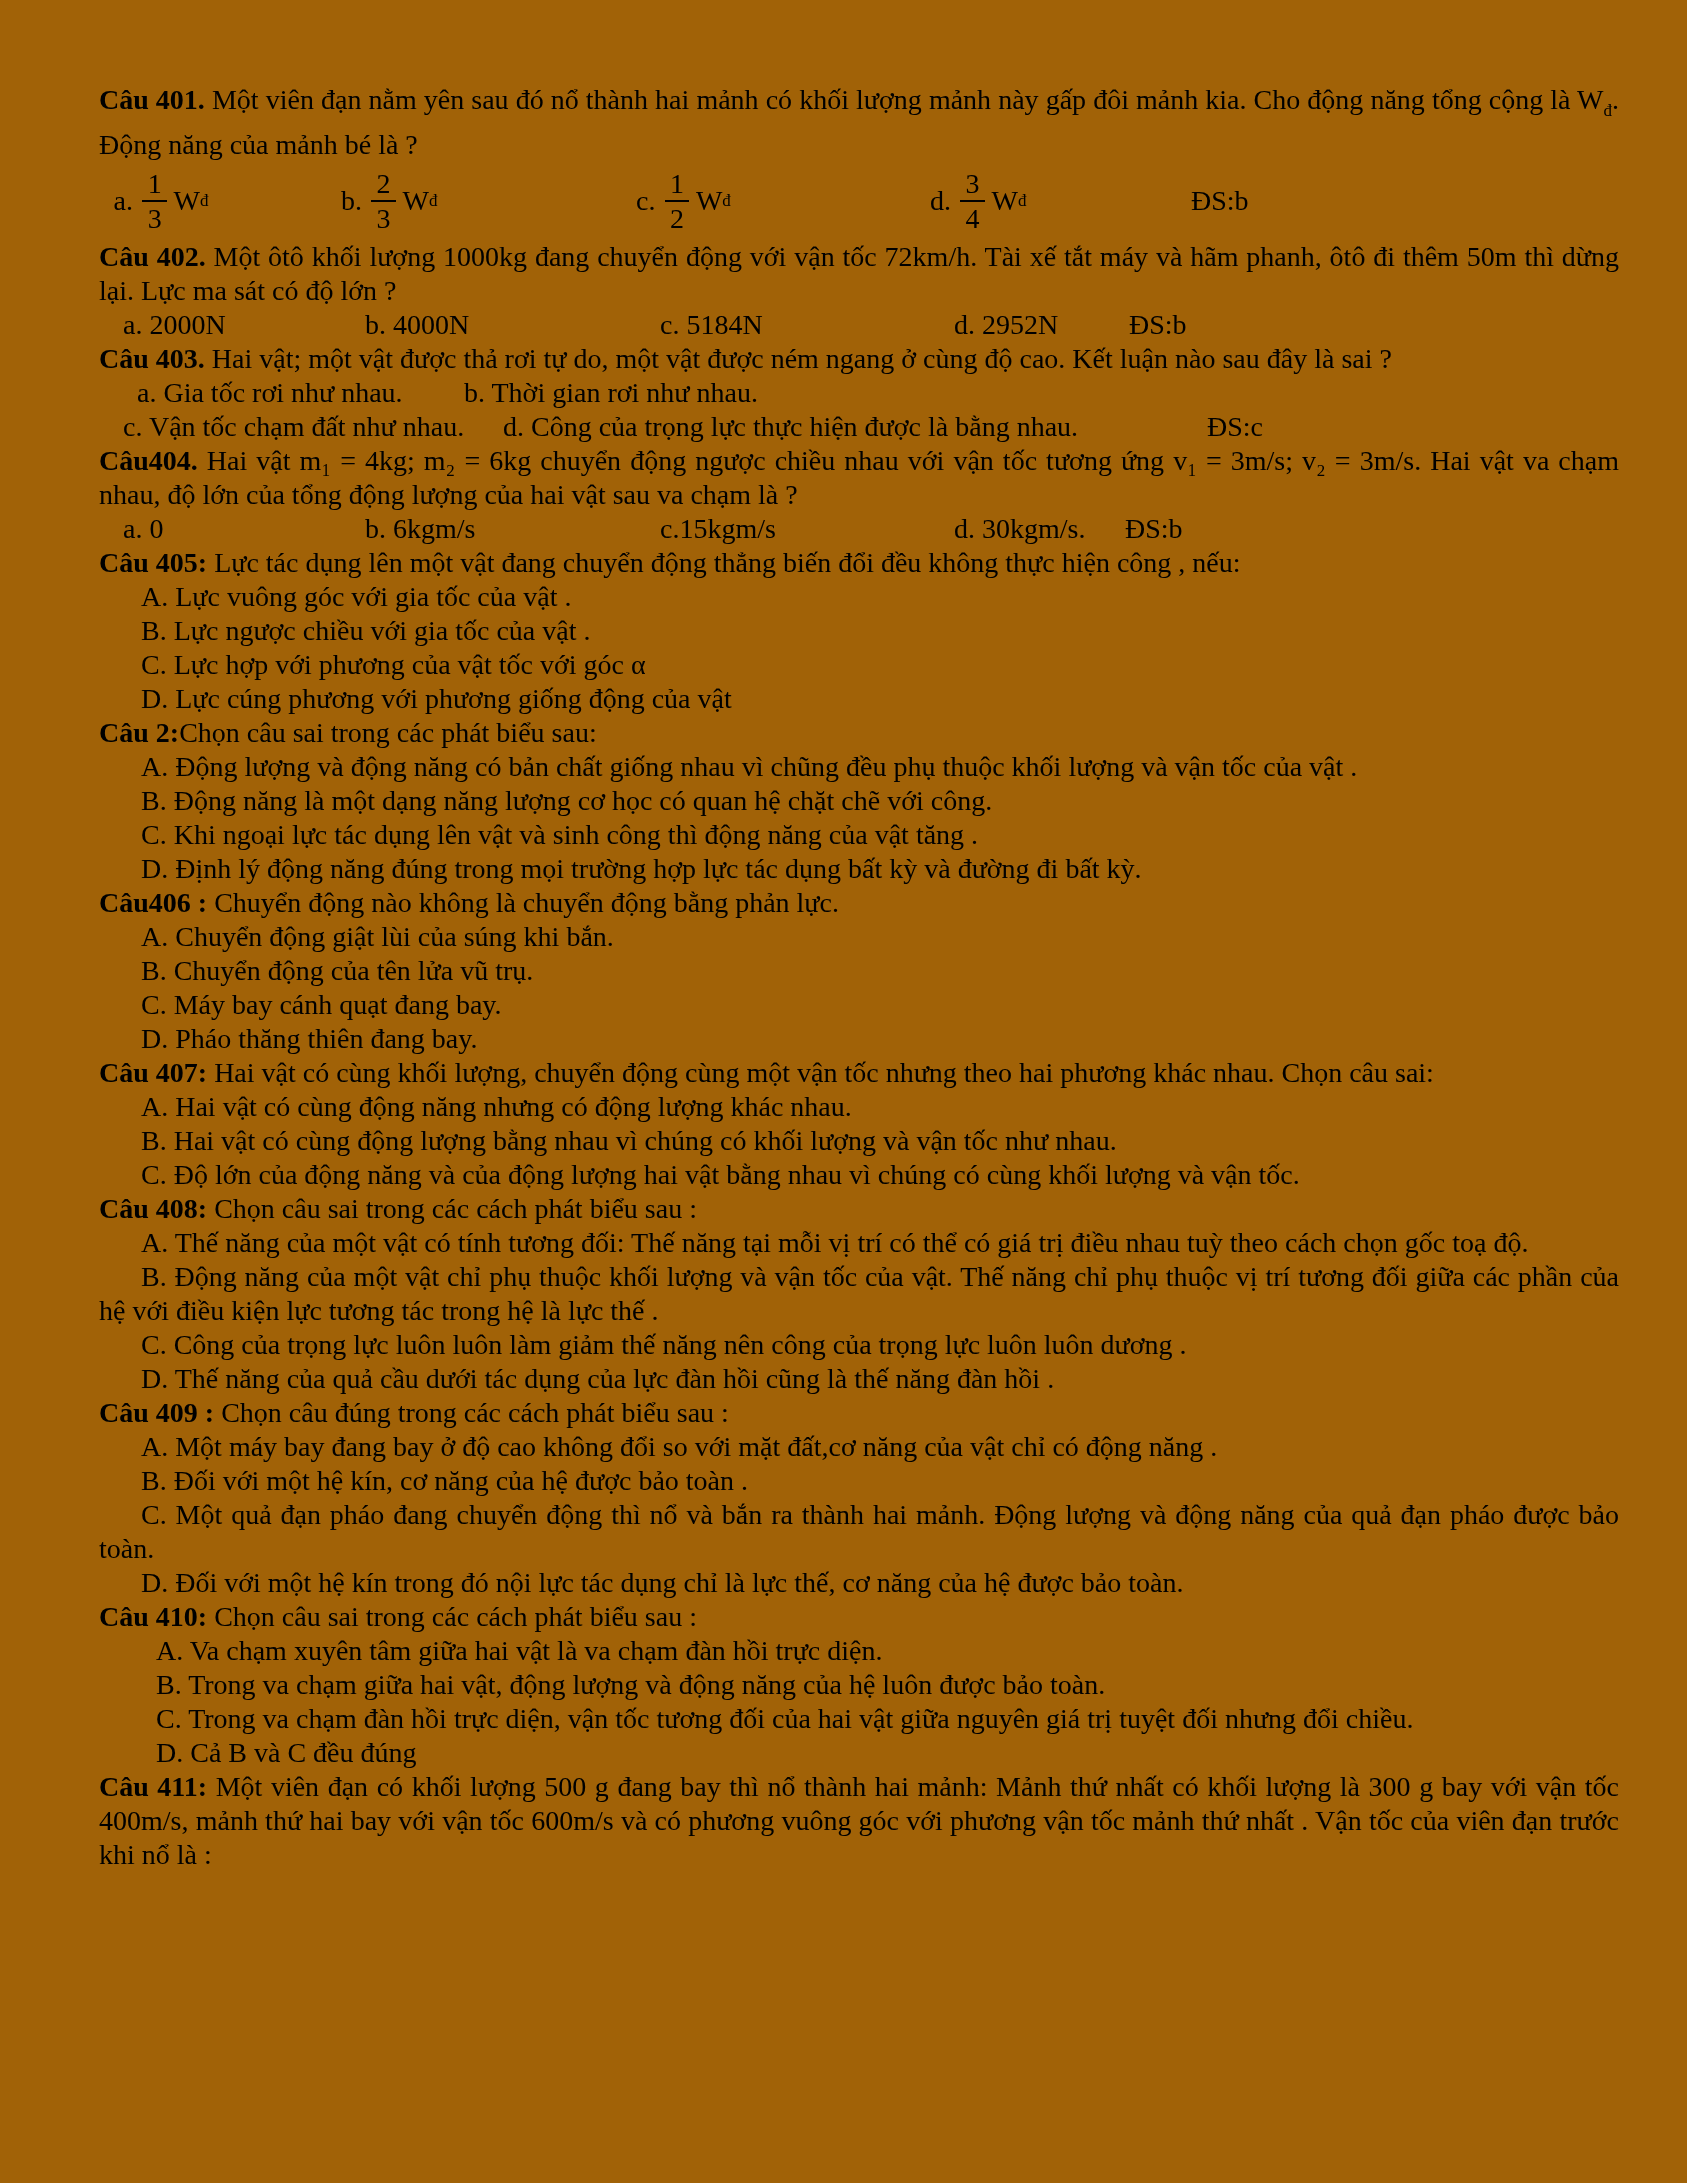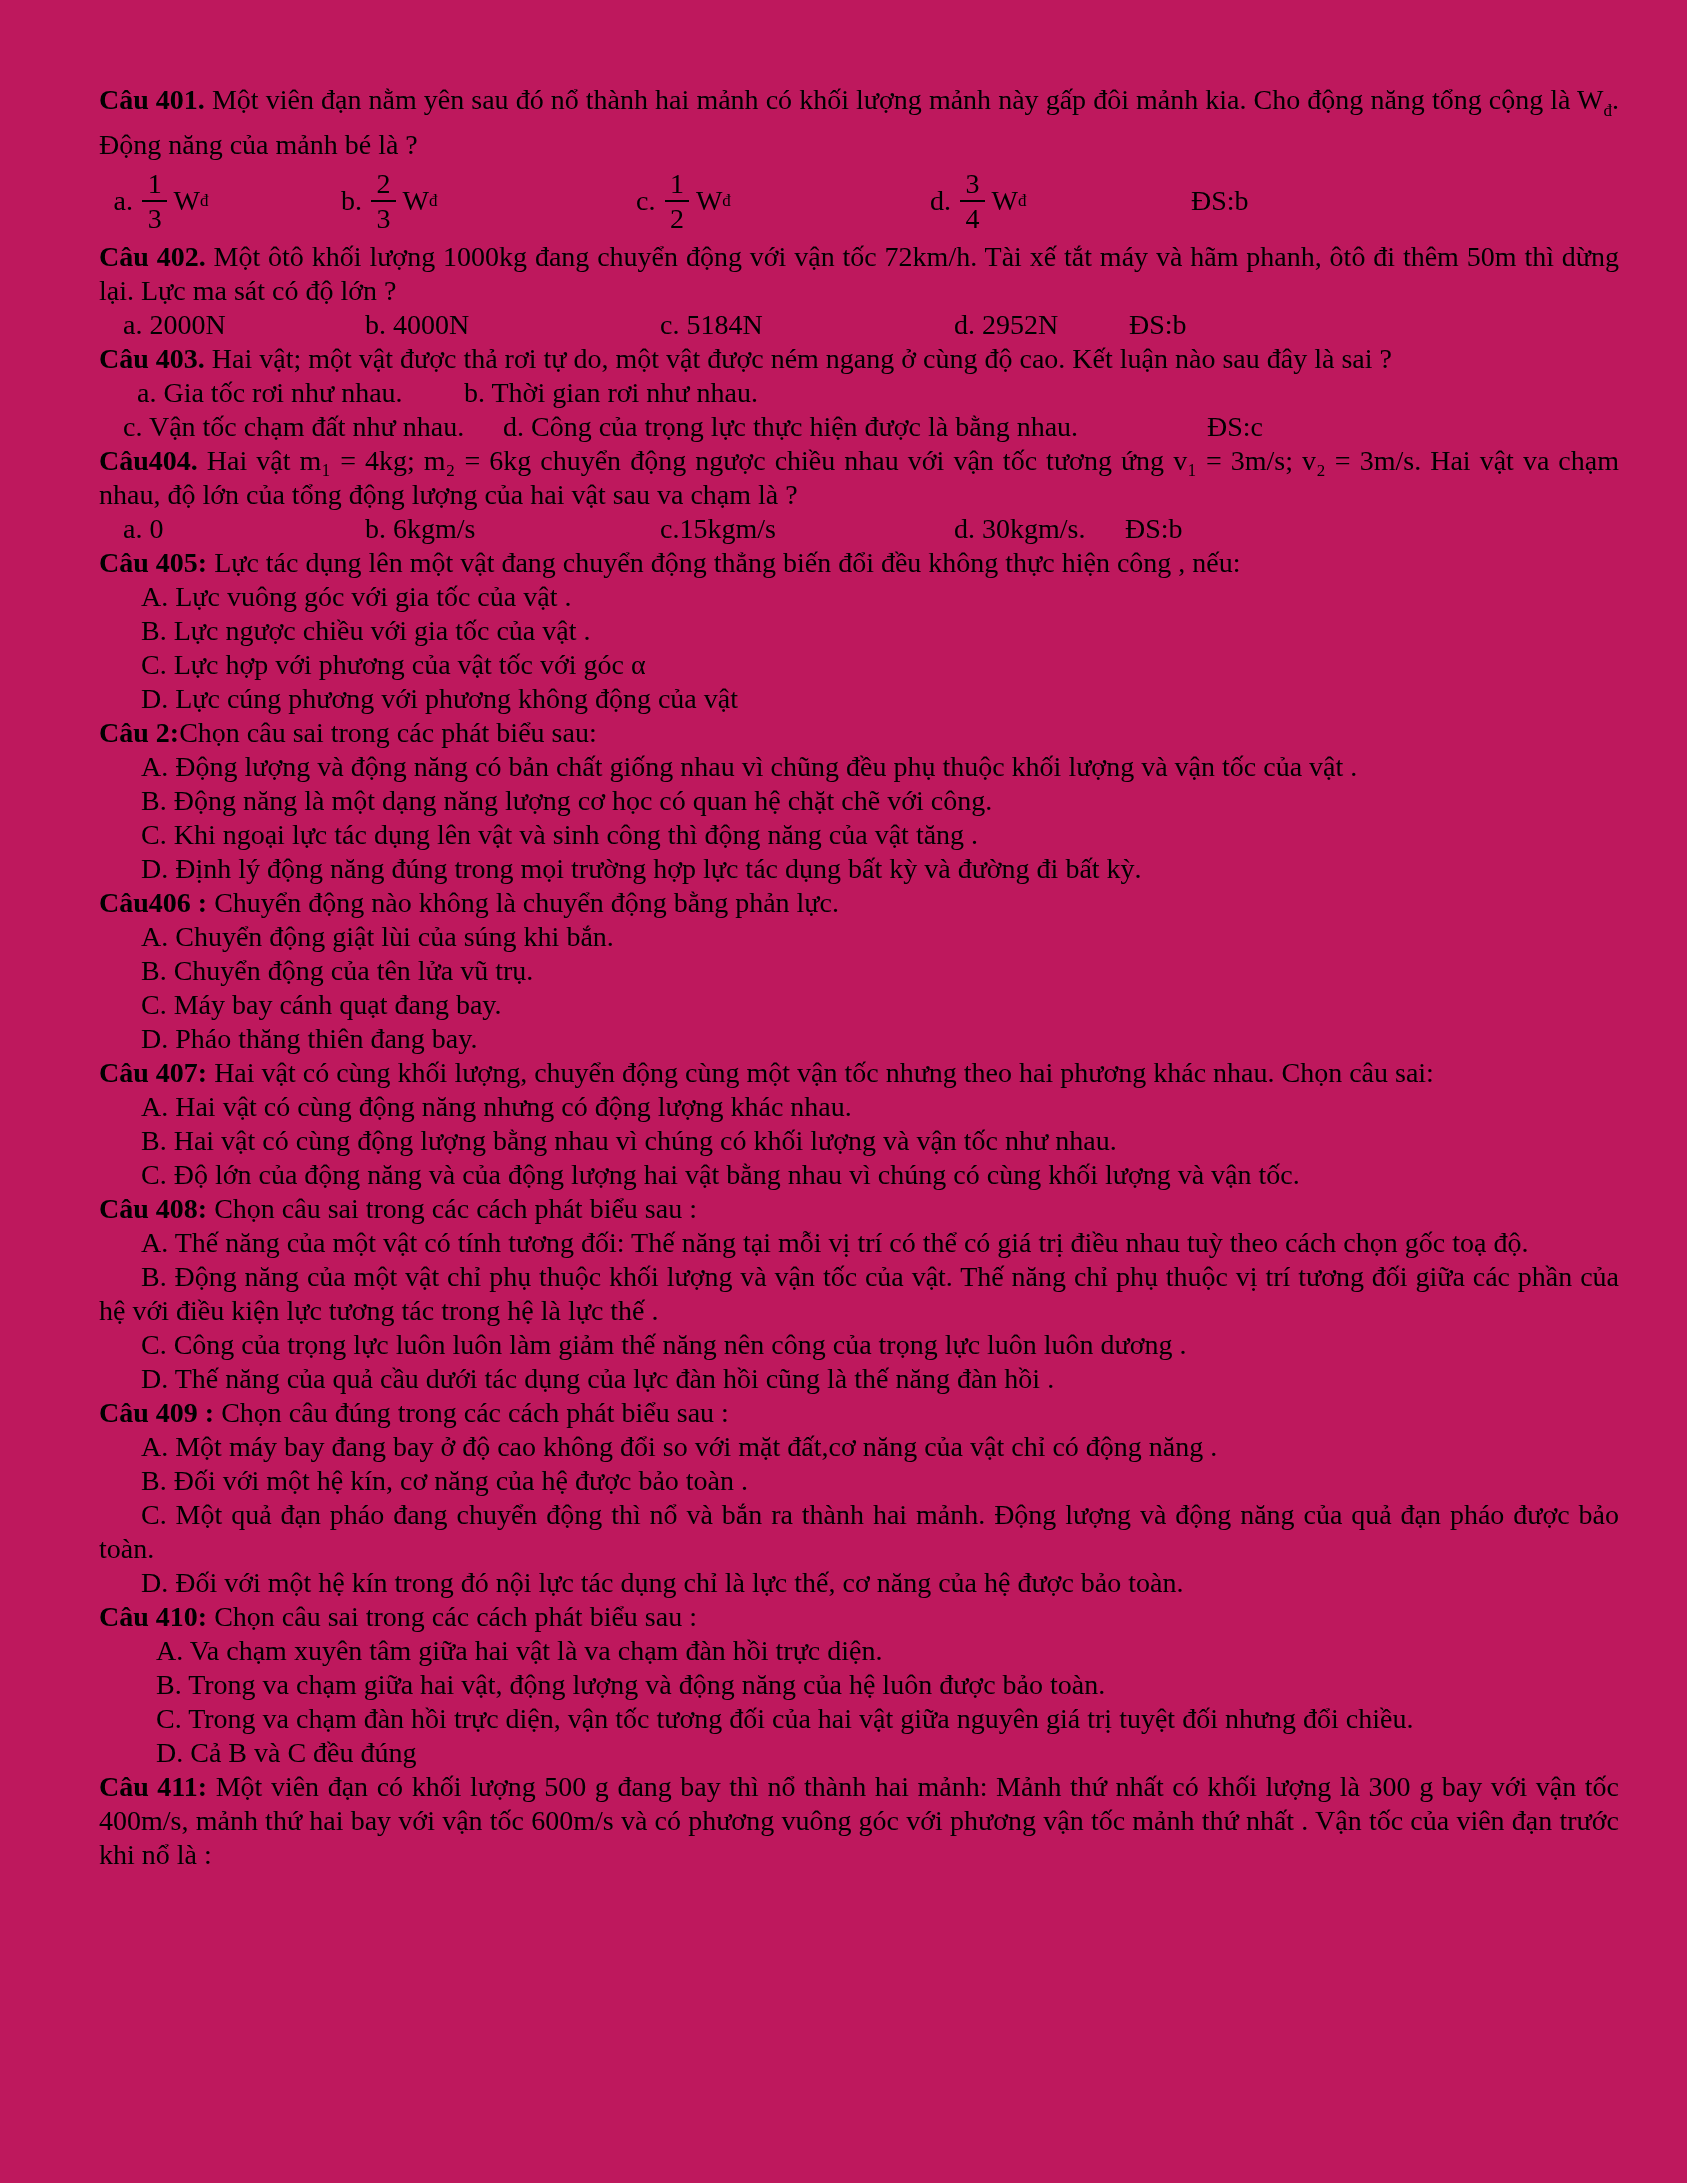--- a/index.html
+++ b/index.html
@@ -6,21 +6,21 @@
   body {
     width: 1687px; height: 2183px;
     background: #ffffff; color: #000000;
     font-family: "Liberation Serif", "DejaVu Serif", serif;
     font-size: 28px;
   }
   .page {
     position: relative; box-sizing: border-box;
     width: 1687px; height: 2183px;
     padding: 83px 68px 40px 99px;
-    background: #be185d;
+    background: #a16207;
     overflow: hidden;
   }
   p { margin: 0; }
   .para { line-height: 34px; text-align: justify; }
   .para b { font-weight: bold; }
   .item { line-height: 34px; text-align: justify; text-indent: 42px; }
   .item-deep { text-indent: 57px; }
   .optrow { position: relative; height: 34px; }
   .optrow .tab { position: absolute; top: 0; line-height: 34px; white-space: nowrap; margin-left: 24px; }
   .fracrow { position: relative; height: 78px; }
@@ -120,21 +120,21 @@
     <span class="tab" style="left:1002px">ĐS:b</span>
   </div>
 
   <p class="para">
     <b>Câu 405:</b>
     <span>Lực tác dụng lên một vật đang chuyển động thẳng biến đổi đều không thực hiện công , nếu:</span>
   </p>
   <p class="item">A.  Lực vuông góc với gia tốc của vật .</p>
   <p class="item">B.  Lực ngược chiều với gia tốc của vật .</p>
   <p class="item">C.  Lực hợp với phương của vật tốc với góc  α</p>
-  <p class="item">D.  Lực cúng phương với phương không động của vật</p>
+  <p class="item">D.  Lực cúng phương với phương giống động của vật</p>
 
   <p class="para"><b>Câu 2:</b><span>Chọn câu sai trong các phát biểu sau:</span></p>
   <p class="item">A. Động lượng và động năng có bản chất giống nhau vì chũng đều phụ thuộc khối lượng và vận tốc của vật .</p>
   <p class="item">B. Động năng là một dạng năng lượng cơ học có quan hệ chặt chẽ với công.</p>
   <p class="item">C. Khi ngoại lực tác dụng lên vật và sinh công thì động năng của vật tăng .</p>
   <p class="item">D. Định lý động năng đúng trong mọi trường hợp lực tác dụng bất kỳ và đường đi bất kỳ.</p>
 
   <p class="para">
     <b>Câu406 :</b>
     <span>Chuyển động nào không là chuyển động bằng phản lực.</span>

